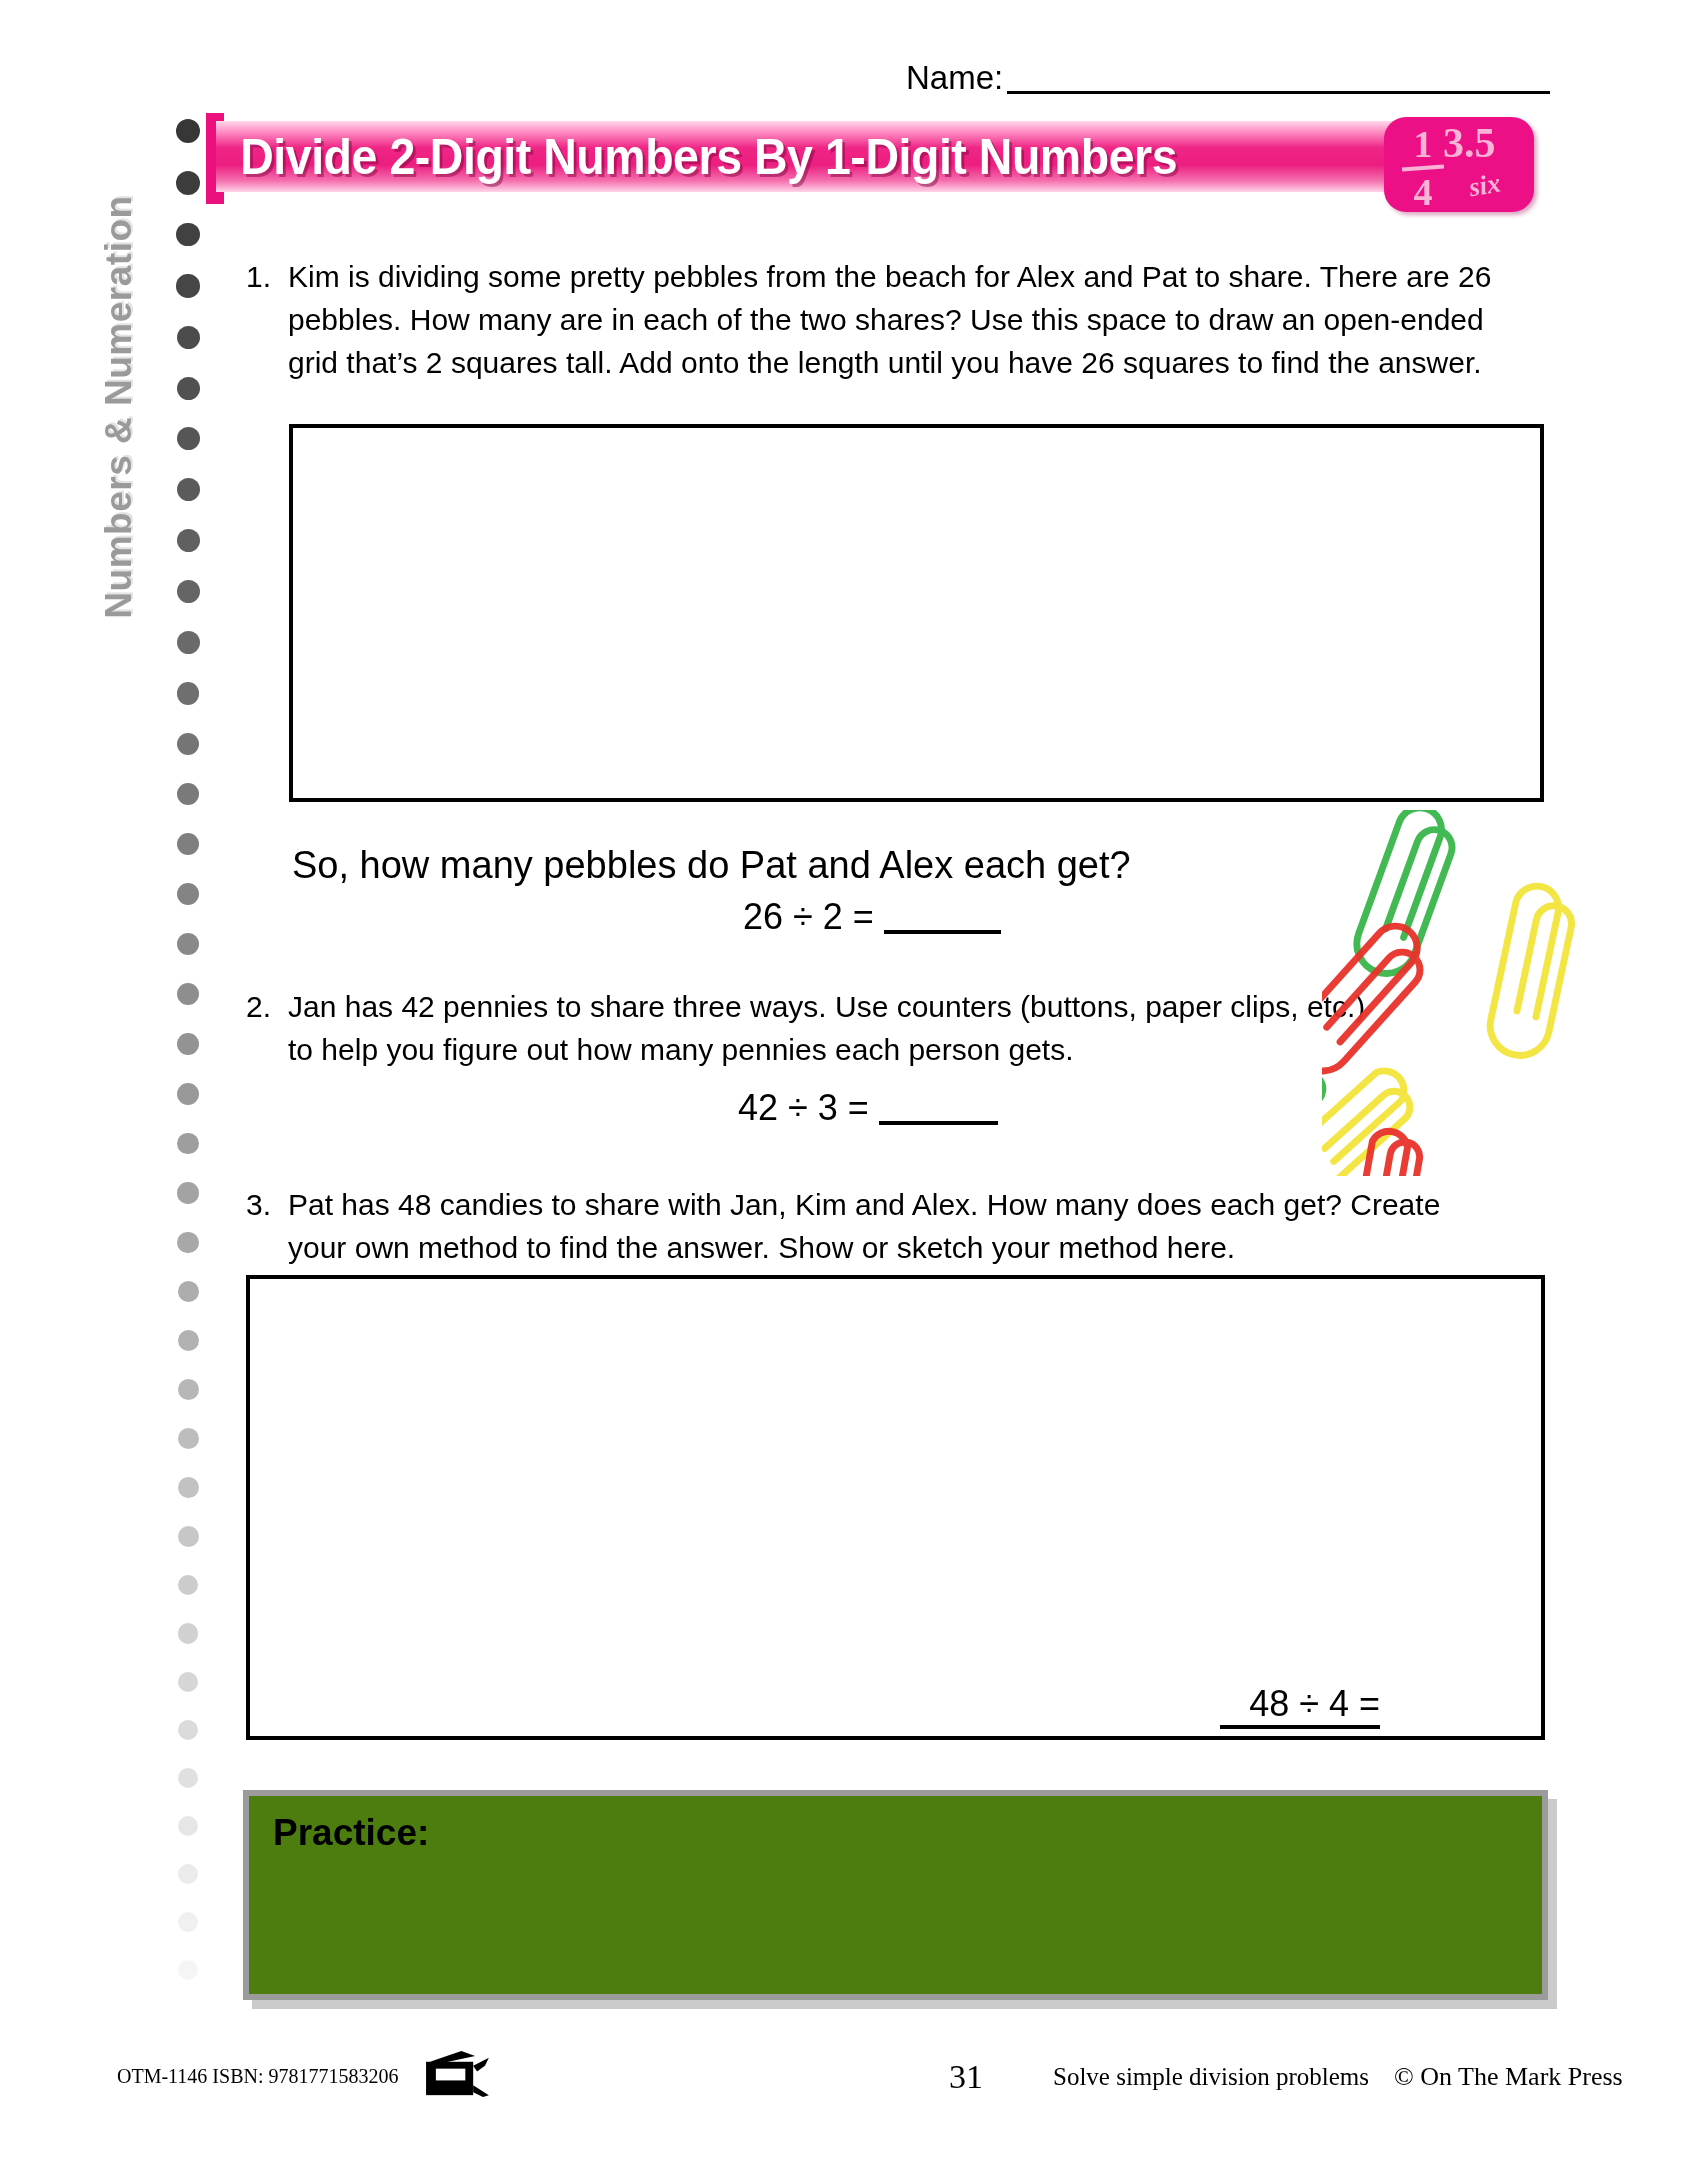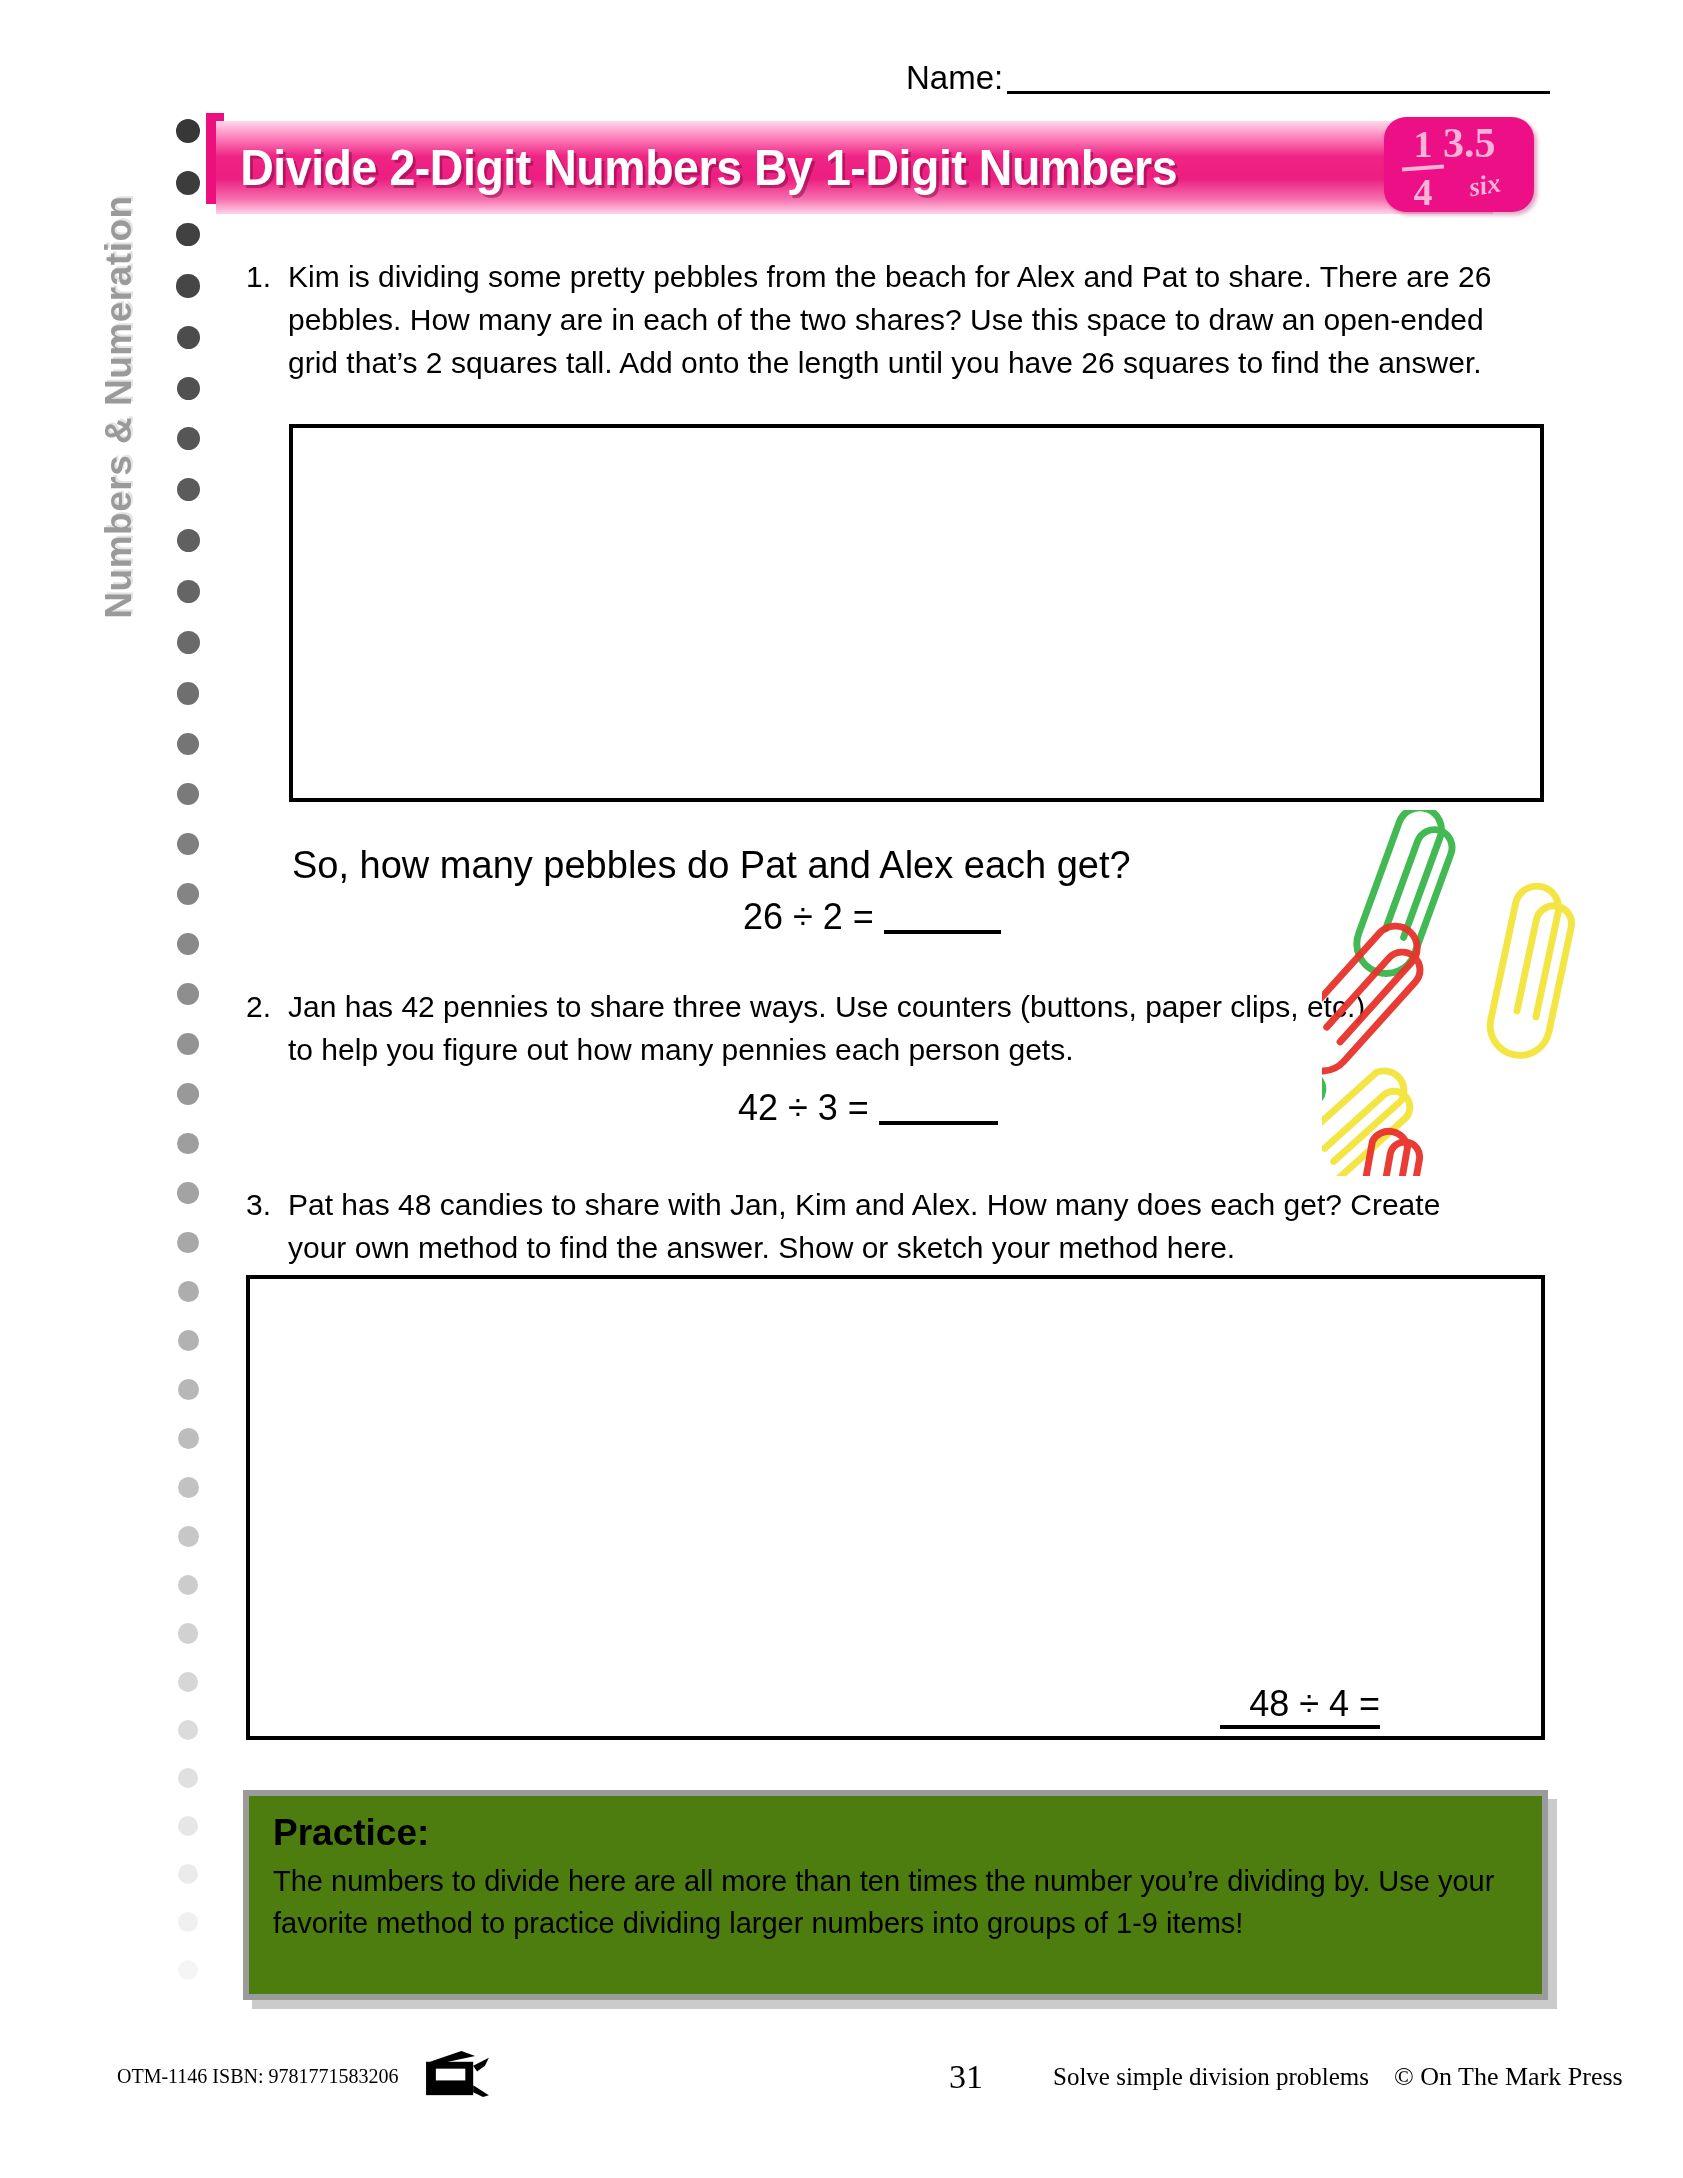--- a/index.html
+++ b/index.html
@@ -74,21 +74,21 @@
     margin-left: 4px;
     height: 30px;
   }
 
   
   #banner {
     position: absolute;
     left: 216px;
     top: 121px;
     width: 1277px;
-    height: 93px;
+    height: 71px;
     background: linear-gradient(to bottom,
         #ffd8ea 0%,
         #ff9dcb 12%,
         #ef2585 38%,
         #ec1e80 62%,
         #f56fae 84%,
         #ffd4e8 100%);
     display: flex;
     align-items: center;
   }
@@ -423,21 +423,20 @@
   <span class="q-body">Pat has 48 candies to share with Jan, Kim and Alex. How many does each get? Create your own method to find the answer. Show or sketch your method here.</span>
 </div>
 <div class="answer-box" id="box2"></div>
 <div class="equation" id="eq3">
   <span>48 ÷ 4 =</span>
   <span class="eq-blank"></span>
 </div>
 
 <div id="practice-box">
   <div id="practice-title">Practice:</div>
-  <div id="practice-text">The numbers to divide here are all more than ten times the number you’re dividing by. Use your favorite method to practice dividing larger numbers into groups of 1-9 items!</div>
 </div>
 
 <div id="footer">
   <span id="footer-isbn">OTM-1146  ISBN: 9781771583206</span>
   <span id="footer-logo">
     <svg viewBox="0 0 72 54" width="71" height="53" xmlns="http://www.w3.org/2000/svg">
       <rect x="6" y="12" width="48" height="34" fill="#000"></rect>
       <rect x="16" y="19" width="30" height="12" fill="#fff"></rect>
       <path d="M10,12 L42,1 L56,6 L24,13 Z" fill="#000"></path>
       <path d="M54,16 L70,8 L66,16 L58,22 Z" fill="#000"></path>

